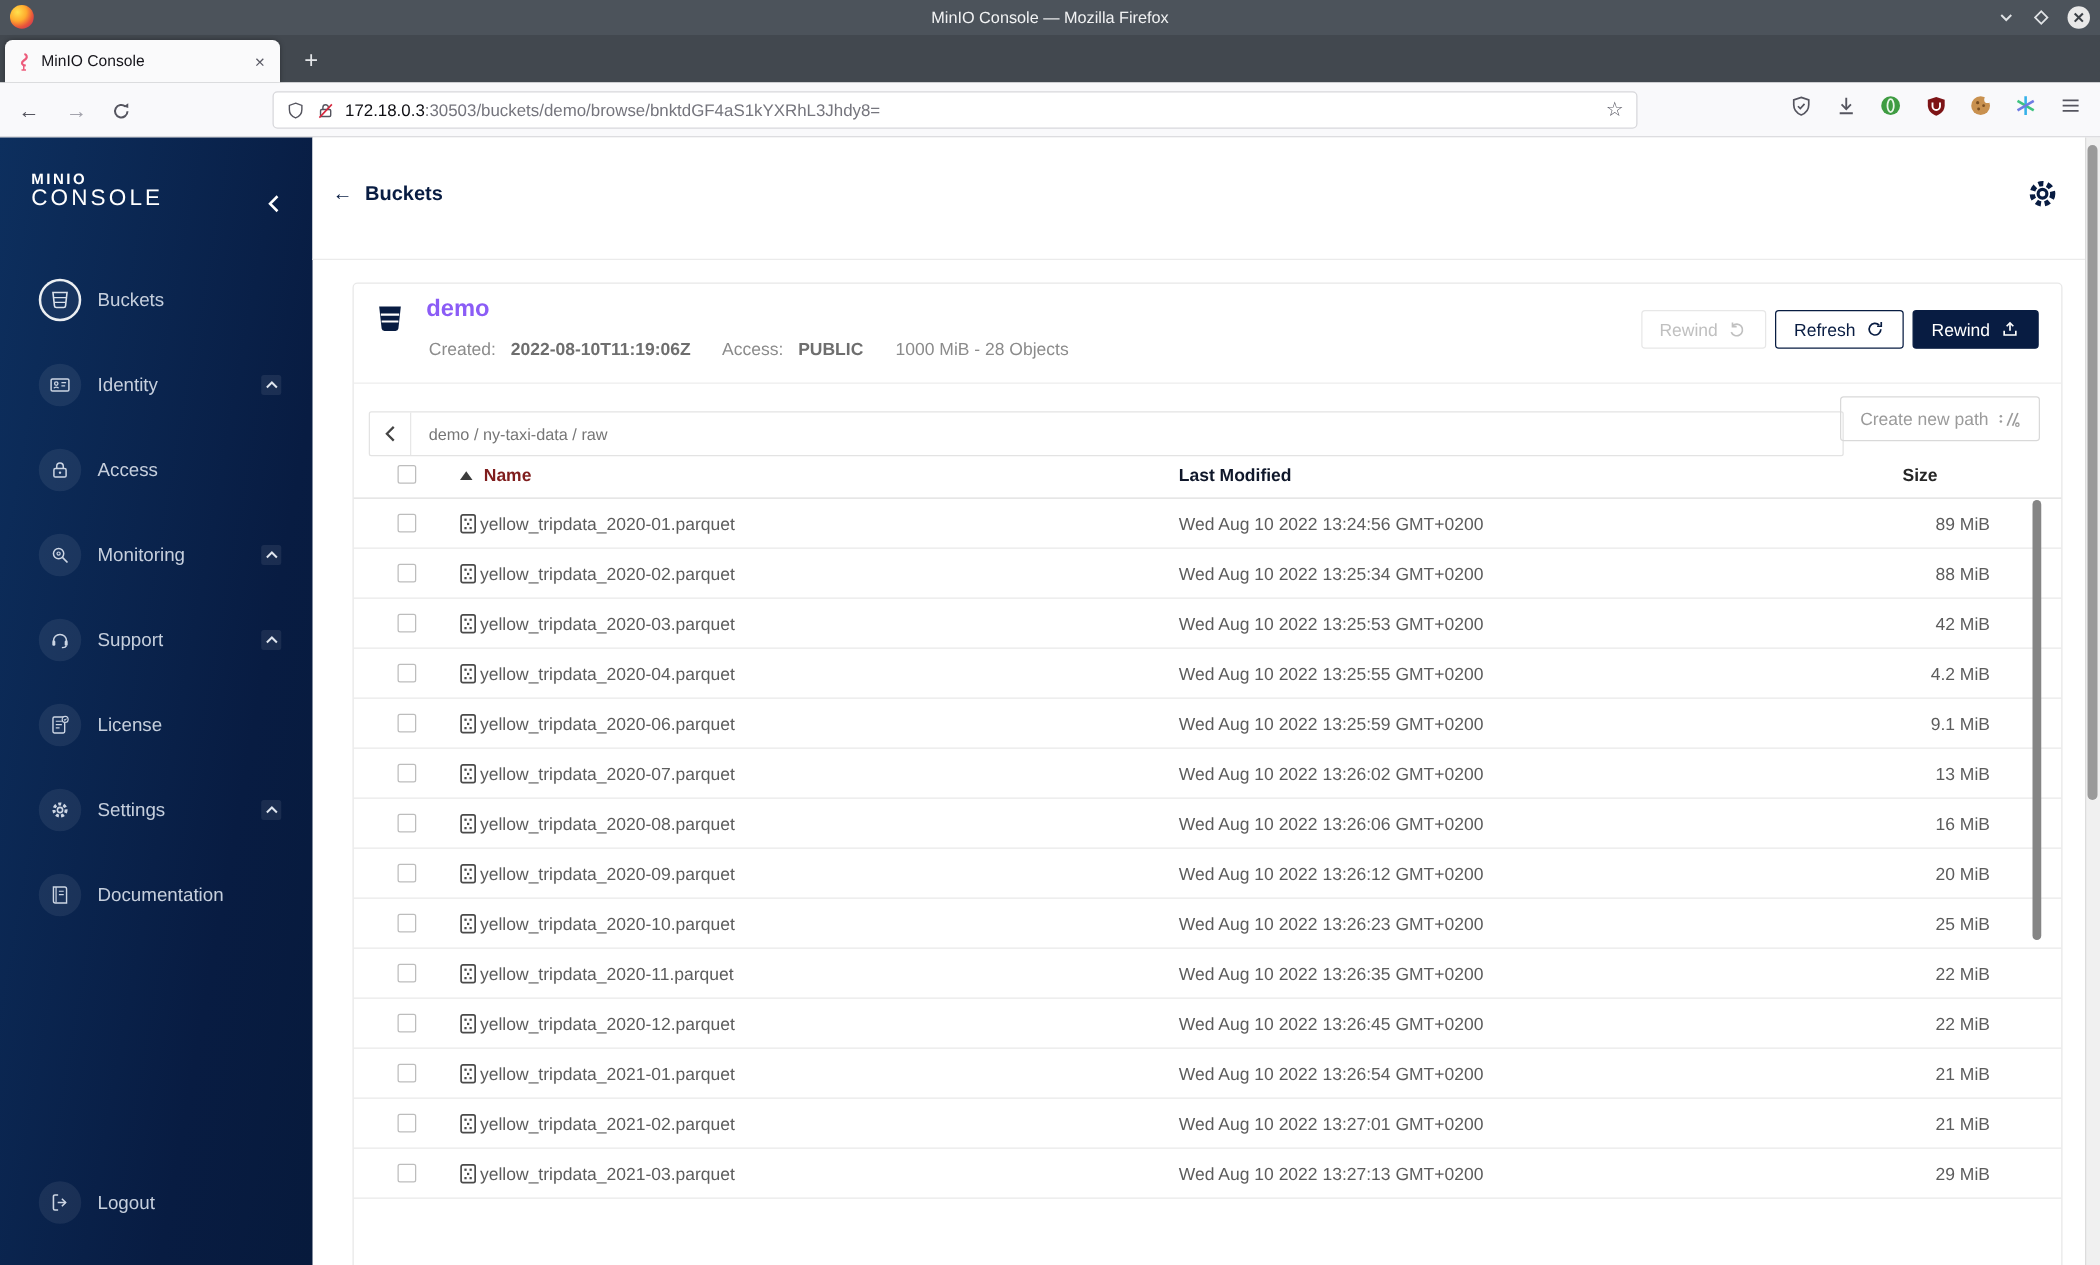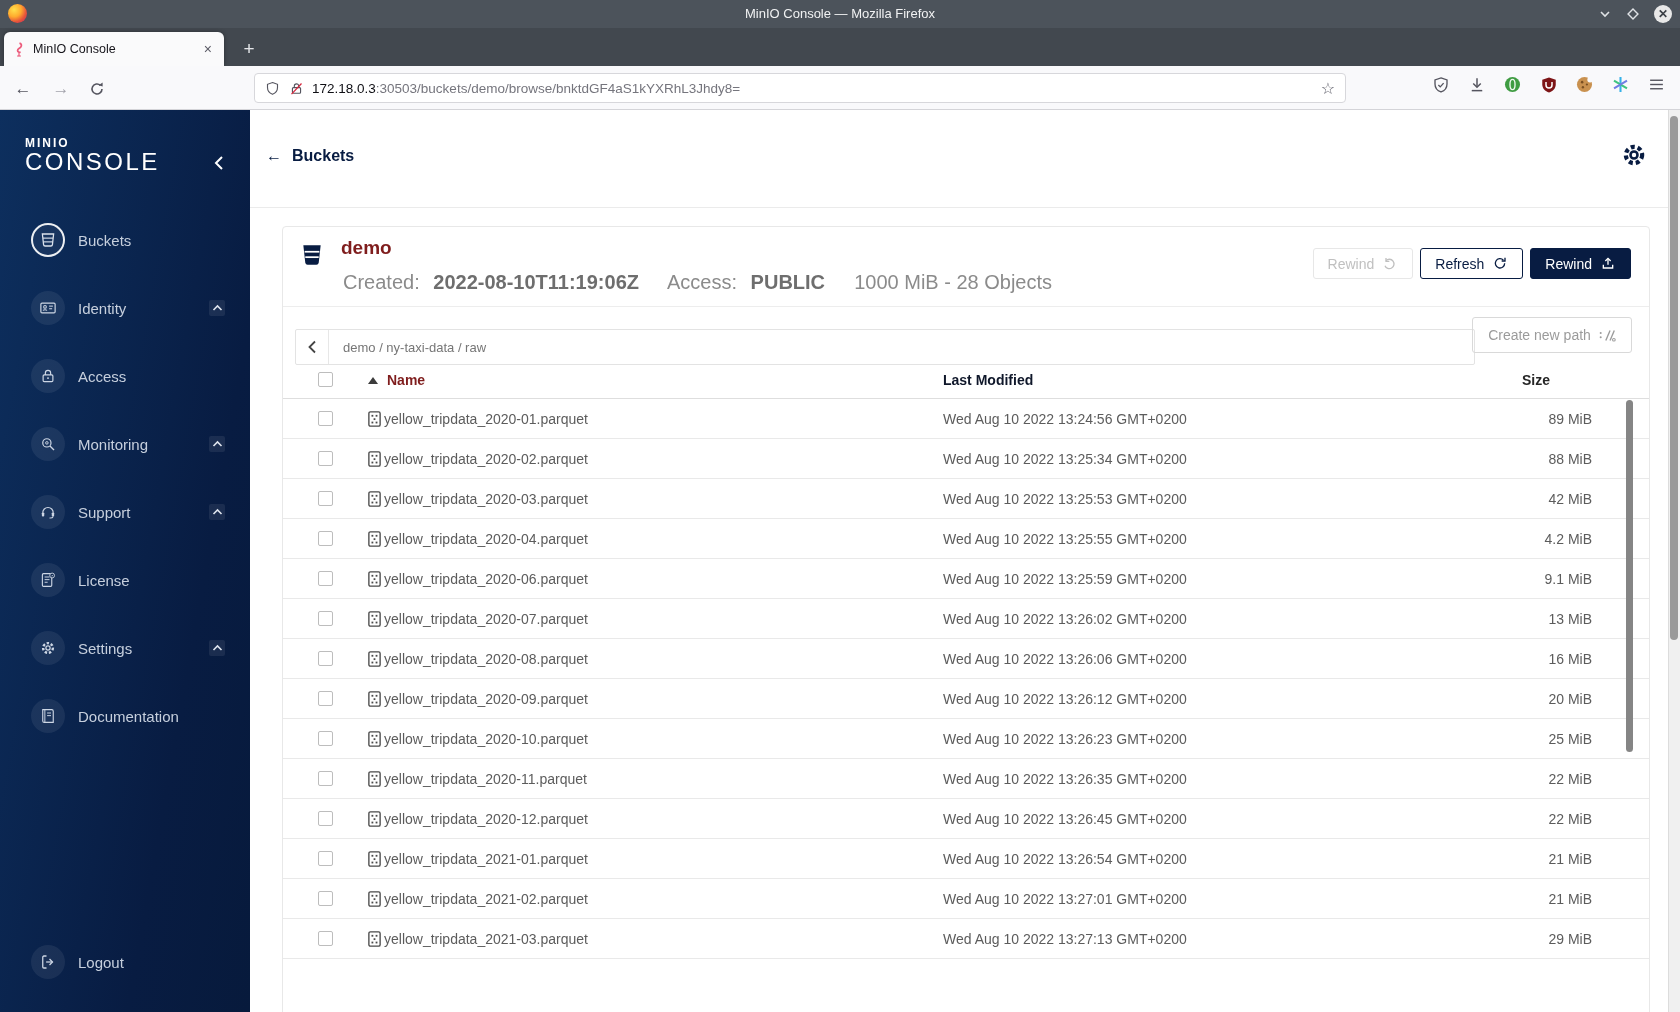--- a/index.html
+++ b/index.html
@@ -21,33 +21,33 @@
     border-radius:6px 6px 0 0; box-shadow:0 0 4px rgba(0,0,0,.35); display:flex; align-items:center; padding:0 8px;justify-content:flex-end; }
   .tab-label { flex:1; font-size:12.5px; color:#15141a; margin-left:8px; white-space:nowrap; overflow:hidden; }
   .tab-close { color:#5b5b66; font-size:14px; padding:0 4px; }
   .newtab { position:absolute; left:236px; top:8px; width:26px; height:26px; color:#e4e6e9;
     font-size:19px; line-height:25px; text-align:center; border-radius:4px; }
   .toolbar { position:absolute; left:0; top:66px; width:1680px; height:44px; background:#f9f9fb;
     border-bottom:1px solid #d4d4d8; }
   .nav-btn { position:absolute; top:10px; width:26px; height:26px; color:#55555f; font-size:17px;
     text-align:center; line-height:25px; border-radius:4px; }
   .urlbar { position:absolute; left:218px; top:7px; width:1092px; height:30px; background:#fff;
-    border:1px solid #d7d7db; border-radius:4px; display:flex; align-items:center; padding:0 10px;margin-left:36px; }
+    border:1px solid #d7d7db; border-radius:4px; display:flex; align-items:center; padding:0 10px; }
   .url-text { font-size:13.5px; color:#0f0f14; margin-left:8px; white-space:nowrap; }
   .url-text .dim { color:#75757d; }
   .url-star { margin-left:auto; color:#5b5b66; font-size:16px; }
   .ext-icons { position:absolute; right:14px; top:9px; display:flex; gap:17px; align-items:center; }
   .ext-icons > span { width:19px; height:19px; display:inline-flex; align-items:center; justify-content:center; }
 
   
   .sidebar { position:absolute; left:0; top:110px; width:250px; height:902px;
     background:linear-gradient(100deg,#0d2f5e 0%, #081c42 70%, #071a3c 100%); }
   .logo { position:absolute; left:25px; top:26px; color:#fff; }
   .logo .l1 { font-size:12px; font-weight:bold; letter-spacing:2px; }
-  .logo .l2 { font-size:24px; font-weight:300; letter-spacing:2.5px; margin-top:-2px; }
+  .logo .l2 { font-size:18px; font-weight:300; letter-spacing:2.5px; margin-top:-2px; }
   .collapse { position:absolute; left:206px; top:40px; width:26px; height:26px;
     display:flex; align-items:center; justify-content:center; }
   .nav-list { position:absolute; left:0; top:113px; width:250px; }
   .nav-item { position:relative; height:34px; margin-bottom:34px; display:flex; align-items:center; }
   .nav-ic { position:absolute; left:31px; width:34px; height:34px; border-radius:50%;
     background:rgba(255,255,255,.07); display:flex; align-items:center; justify-content:center; }
   .nav-item.active .nav-ic { border:2px solid rgba(255,255,255,.92); background:rgba(255,255,255,.05); }
   .nav-label { position:absolute; left:78px; font-size:15px; color:#c6cfdd; }
   .nav-caret { position:absolute; right:25px; width:16px; height:16px; border-radius:2px;
     background:rgba(255,255,255,.08); display:flex; align-items:center; justify-content:center; }
@@ -63,22 +63,22 @@
   .search-box input { border:none; outline:none; flex:1; font-size:14px; color:#333;
     font-family:"Liberation Sans",sans-serif; }
   .search-box input::placeholder { color:#9f9f9f; }
   .hdr-gear { position:absolute; right:20px; top:31px; width:28px; height:28px; }
 
   
   .card { position:absolute; left:282px; top:226px; width:1368px; height:790px;
     border:1px solid #e8e8e8; border-radius:4px; background:#fff; }
   .bucket-head { position:absolute; left:0; top:0; width:100%; height:80px; border-bottom:1px solid #ededed; }
   .bucket-ic { position:absolute; left:16px; top:15px; }
-  .bucket-name { position:absolute; left:58px; top:10px; font-size:19px; font-weight:bold; color:#7f1d1d; }
-  .bucket-meta { position:absolute; left:60px; top:44px; font-size:20px; color:#8b8b8b; }
+  .bucket-name { position:absolute; left:58px; top:10px; font-size:19px; font-weight:bold; color:#8b5cf6; }
+  .bucket-meta { position:absolute; left:60px; top:44px; font-size:14px; color:#8b8b8b; }
   .bucket-meta b { color:#6e6e6e; }
   .bucket-meta .sp { display:inline-block; width:18px; }
   .actions { position:absolute; right:18px; top:21px; display:flex; gap:7px; }
   .btn { height:31px; border-radius:3px; font-size:14px; display:flex; align-items:center; gap:8px;
     padding:0 14px; background:#fff; }
   .btn.disabled { border:1px solid #e7e7e7; color:#c0c0c0; }
   .btn.outline { border:1px solid #081c42; color:#081c42; }
   .btn.primary { background:#081c42; color:#fff; border:1px solid #081c42; }
 
   .crumb-bar { position:absolute; left:12px; top:90px; width:1180px; height:36px; border:1px solid #e3e3e3;

